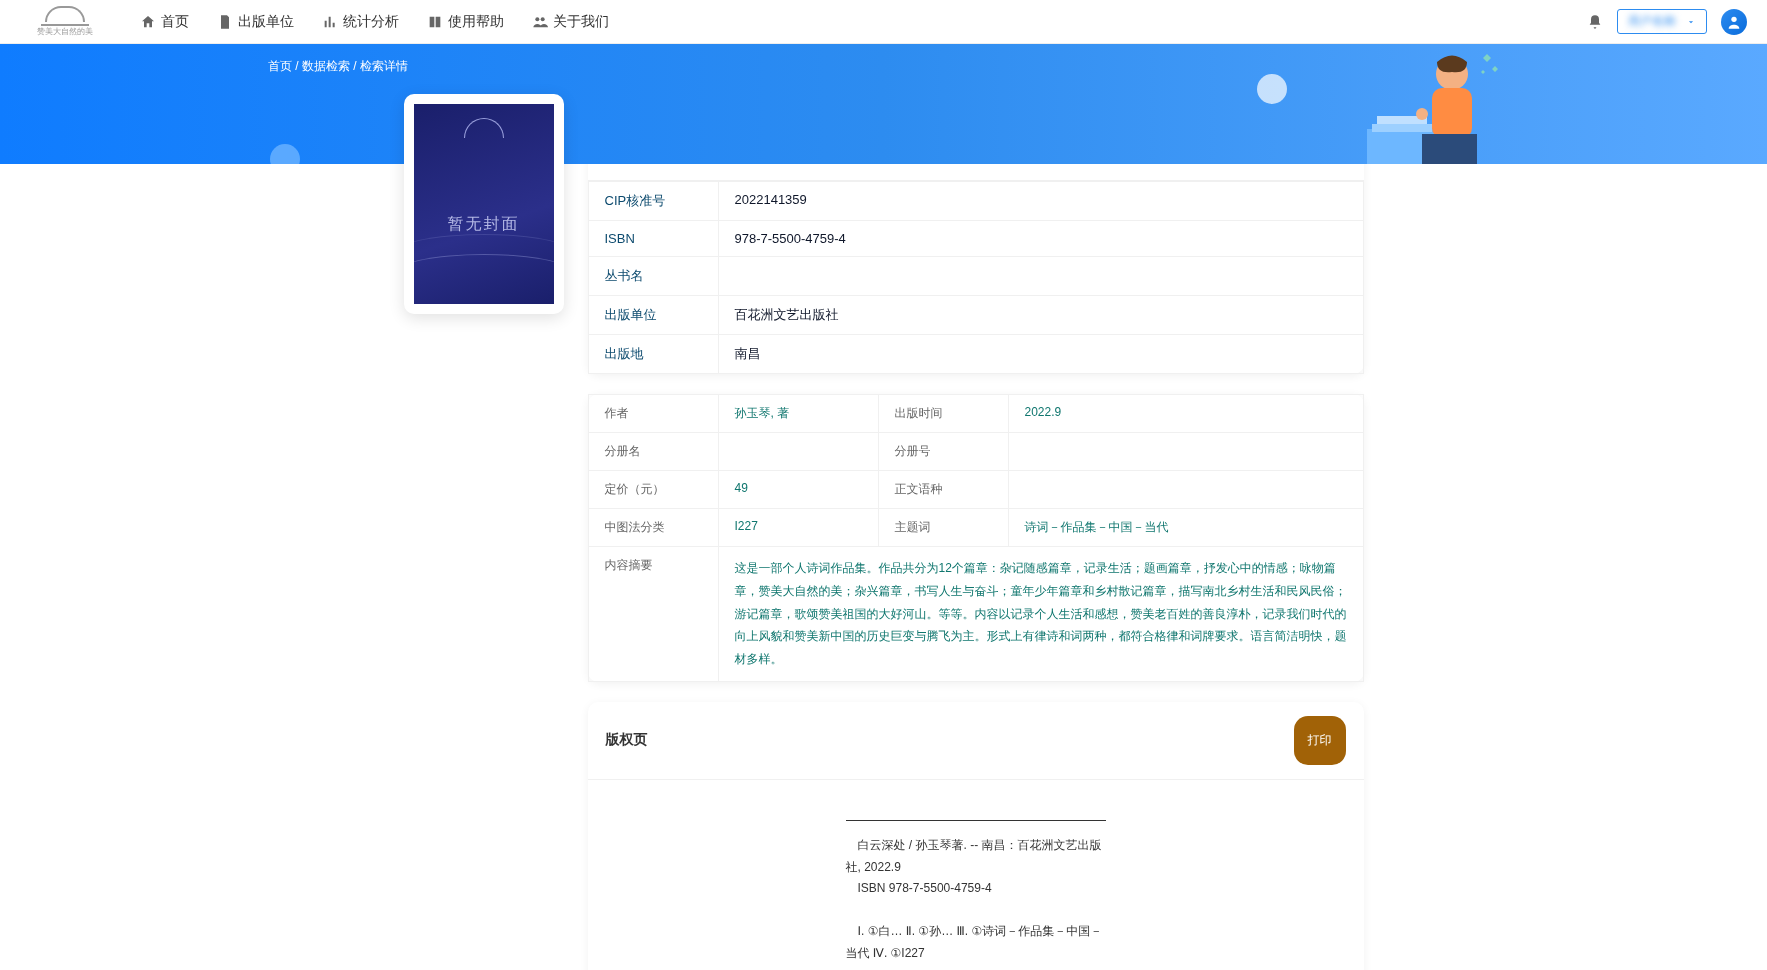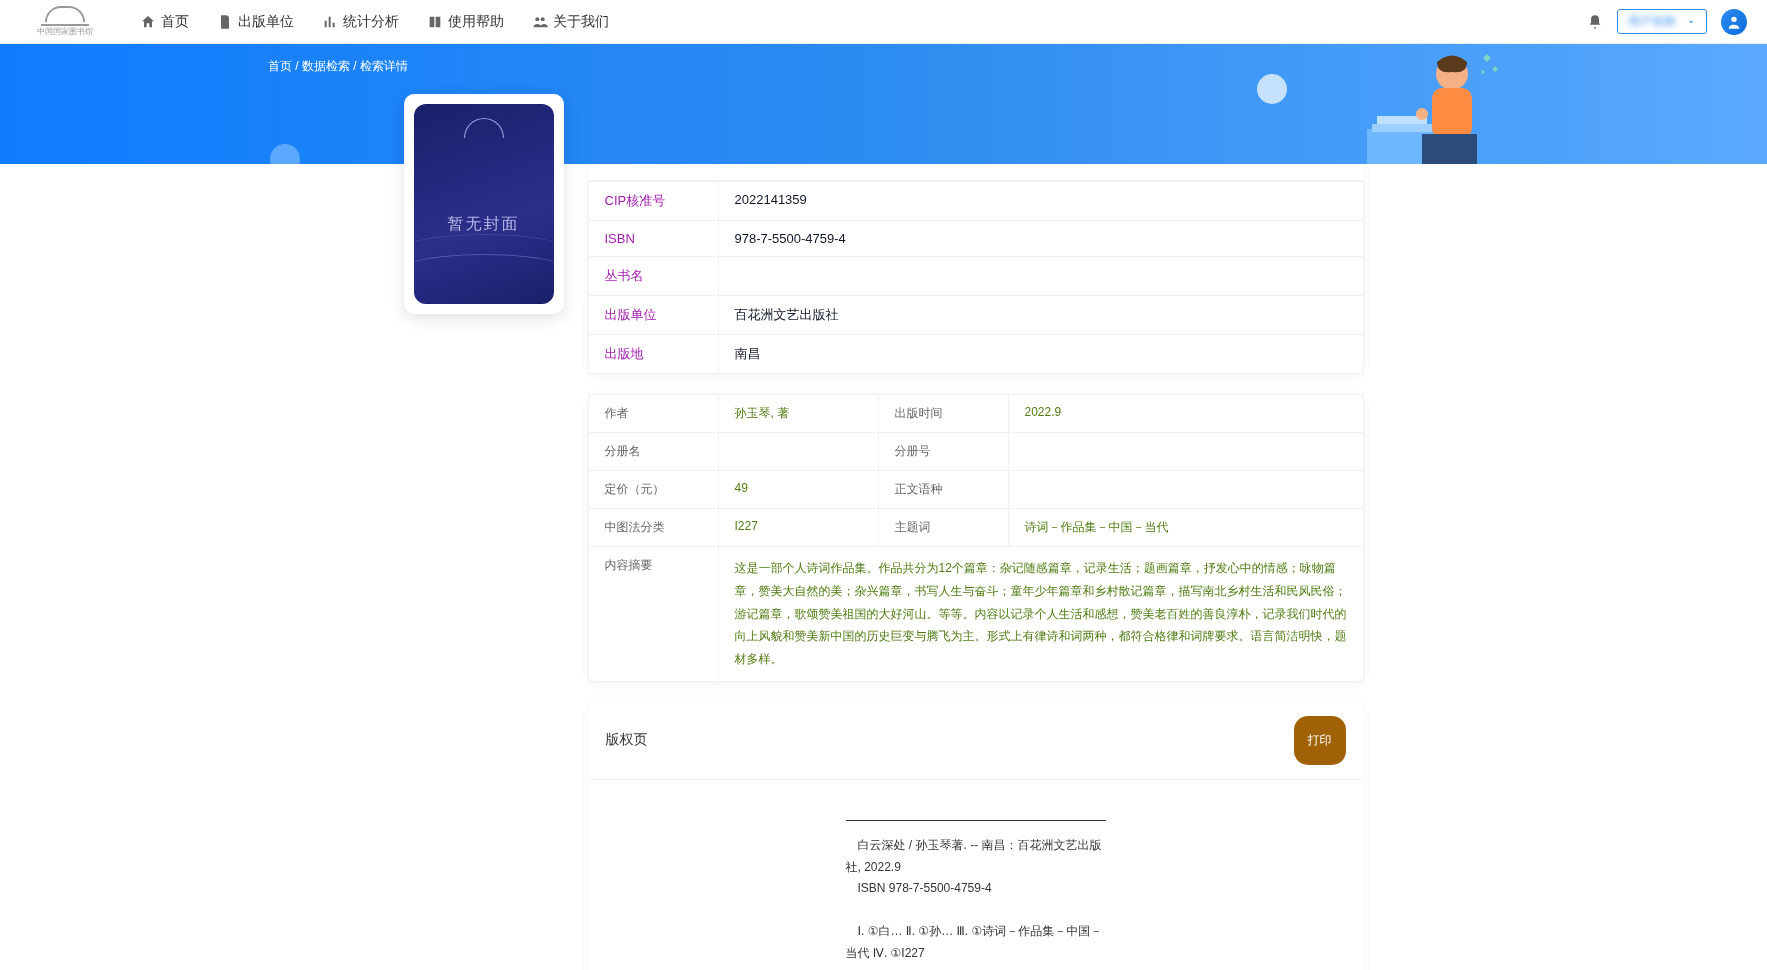--- a/index.html
+++ b/index.html
@@ -18,51 +18,51 @@
 .user-dd .blur{filter:blur(3px);flex:1}
 .avatar{width:26px;height:26px;border-radius:50%;background:linear-gradient(135deg,#2d8cf0,#0a6cdb);display:flex;align-items:center;justify-content:center;color:#fff;font-size:14px}
 .hero{height:120px;background:linear-gradient(90deg,#0f7cff 0%,#2d8cf0 50%,#5aa9ff 100%);position:relative;overflow:hidden}
 .hero-person{position:absolute;right:260px;bottom:0;width:140px;height:120px}
 .blob1{position:absolute;right:480px;top:30px;width:30px;height:30px;border-radius:50%;background:#fff;opacity:.7}
 .blob2{position:absolute;left:270px;bottom:-10px;width:30px;height:30px;border-radius:50%;background:#5aa9ff}
 .crumb{position:absolute;left:268px;top:14px;font-size:12px;color:#fff}
 .crumb a{color:#fff;text-decoration:none}
 .content{max-width:960px;margin:0 auto;padding:0 0 60px;display:flex;gap:24px;align-items:flex-start}
 .cover-card{width:160px;background:#fff;border-radius:10px;box-shadow:0 4px 16px rgba(0,0,0,.12);padding:10px;position:relative;margin-top:-70px;flex-shrink:0}
-.cover-img{width:100%;height:200px;background:linear-gradient(160deg,#1a1f6b 0%,#2b2f8a 60%,#1a1f6b 100%);border-radius:12px;display:flex;flex-direction:column;align-items:center;justify-content:center;color:#9aa0dd;position:relative;overflow:hidden}
+.cover-img{width:100%;height:200px;background:linear-gradient(160deg,#1a1f6b 0%,#2b2f8a 60%,#1a1f6b 100%);border-radius:0;display:flex;flex-direction:column;align-items:center;justify-content:center;color:#9aa0dd;position:relative;overflow:hidden}
 .cover-logo{position:absolute;top:14px;width:40px;height:20px;border:1px solid #9aa0dd;border-bottom:none;border-radius:20px 20px 0 0}
 .cover-text{font-size:16px;color:#b5b9e6;letter-spacing:2px;margin-top:40px}
 .wave{position:absolute;bottom:10px;left:-20px;right:-20px;height:40px;border-top:1px solid rgba(154,160,221,.4);border-radius:50%}
 .wave2{bottom:30px;opacity:.5}
 .main-col{flex:1;margin-top:-30px}
 .card{background:#fff;border-radius:10px;box-shadow:0 2px 10px rgba(0,0,0,.06);margin-bottom:20px}
 .card-hd{padding:14px 18px;border-bottom:1px solid #f0f0f0;display:flex;justify-content:space-between;align-items:center}
-.card-title{font-size:14px;font-weight:400;color:#333}
+.card-title{font-size:14px;font-weight:700;color:#333}
 .more-link{color:#2d8cf0;font-size:13px;cursor:pointer}
 .tbl{width:100%;border-collapse:collapse}
 .tbl td{padding:10px 16px;font-size:13px;vertical-align:top}
-.tbl td.label{width:130px;color:#a21caf;border:1px solid #f0f0f0;background:#fff}
+.tbl td.label{width:130px;color:#0c4a6e;border:1px solid #f0f0f0;background:#fff}
 .tbl td.val{color:#0f172a;border:1px solid #f0f0f0}
 .tbl2{width:100%;border-collapse:collapse}
 .tbl2 td{padding:10px 16px;font-size:12px;border:1px solid #f0f0f0;vertical-align:top}
 .tbl2 td.label{width:130px;color:#666}
-.tbl2 td.val{color:#4d7c0f}
+.tbl2 td.val{color:#0f766e}
 .desc{line-height:1.9;color:#444}
 .print-btn{background:#a16207;color:#fff;border:none;border-radius:14px;padding:16px 14px;font-size:12px;cursor:pointer}
 .cip-page{width:280px;margin:20px auto;padding:20px 10px;font-size:12px;color:#333;line-height:1.8}
 .cip-line{border-top:1px solid #333;margin-bottom:14px}
 svg{display:block}
 </style>
 </head>
 <body>
 
 <div class="topbar">
   <div class="logo">
     <div class="logo-dome"></div>
-    <div class="logo-text">中国国家图书馆</div>
+    <div class="logo-text">赞美大自然的美</div>
   </div>
   <div class="nav">
     <div class="nav-item">
       <span class="nav-icon">
           <svg width="16" height="16" viewBox="0 0 24 24" fill="currentColor">
             <path d="M12 3l9 8h-3v9h-4v-6H10v6H6v-9H3z"></path>
           </svg>
         </span>
       <span>首页</span>
     </div>

